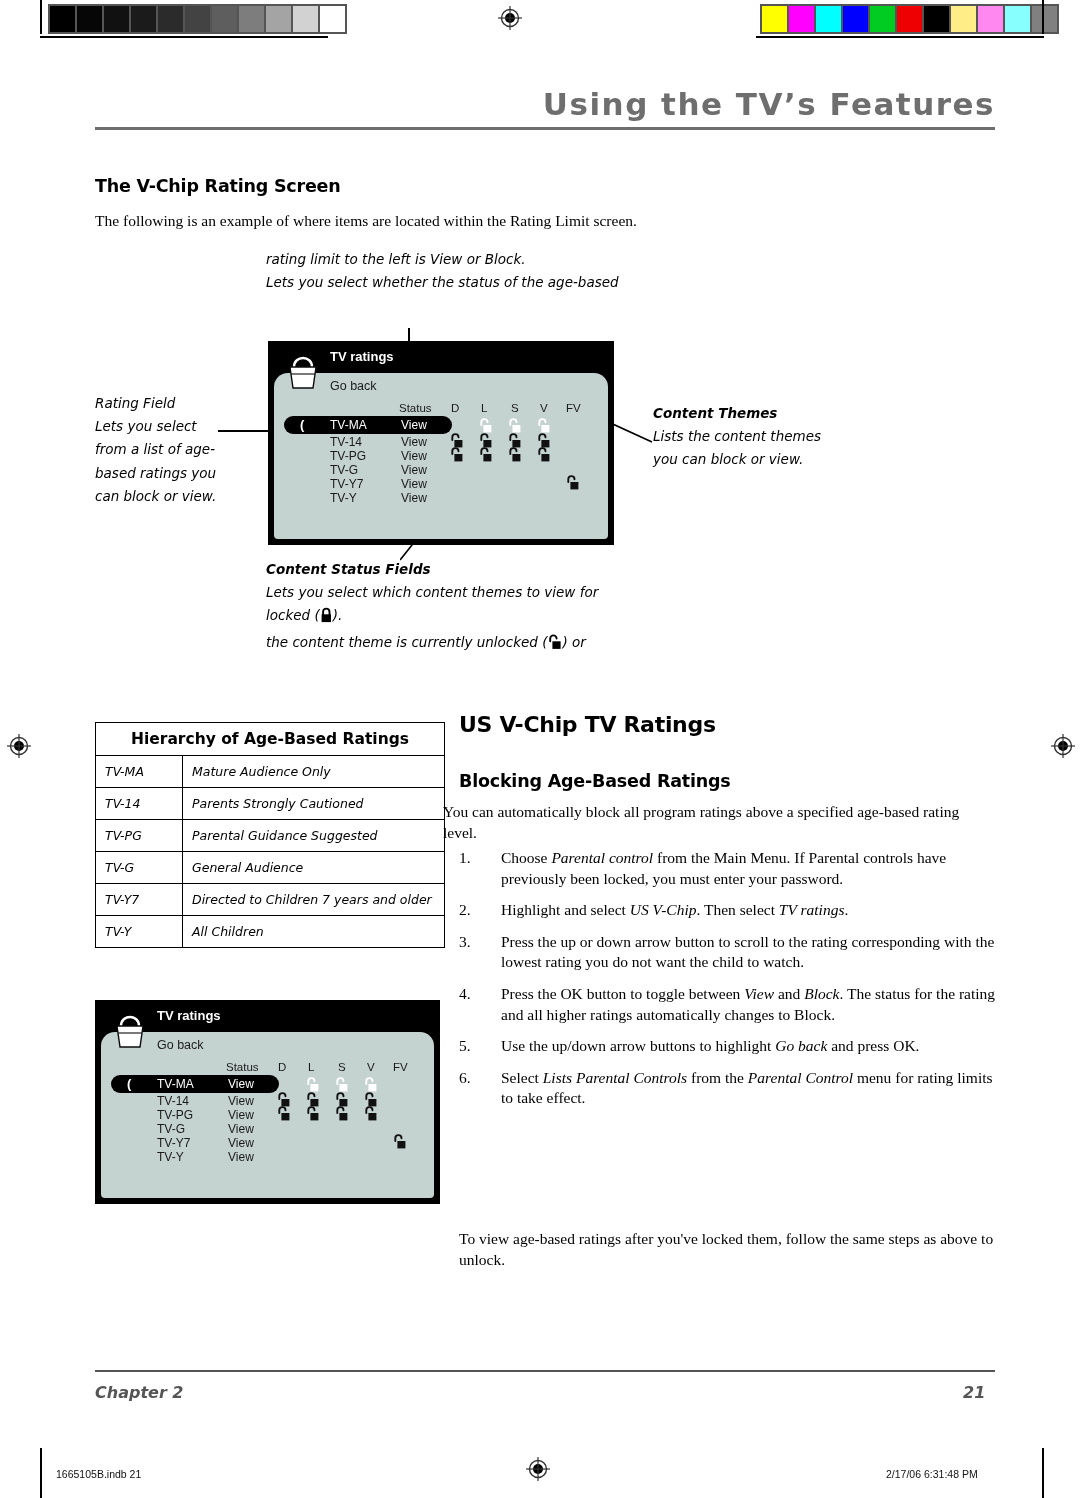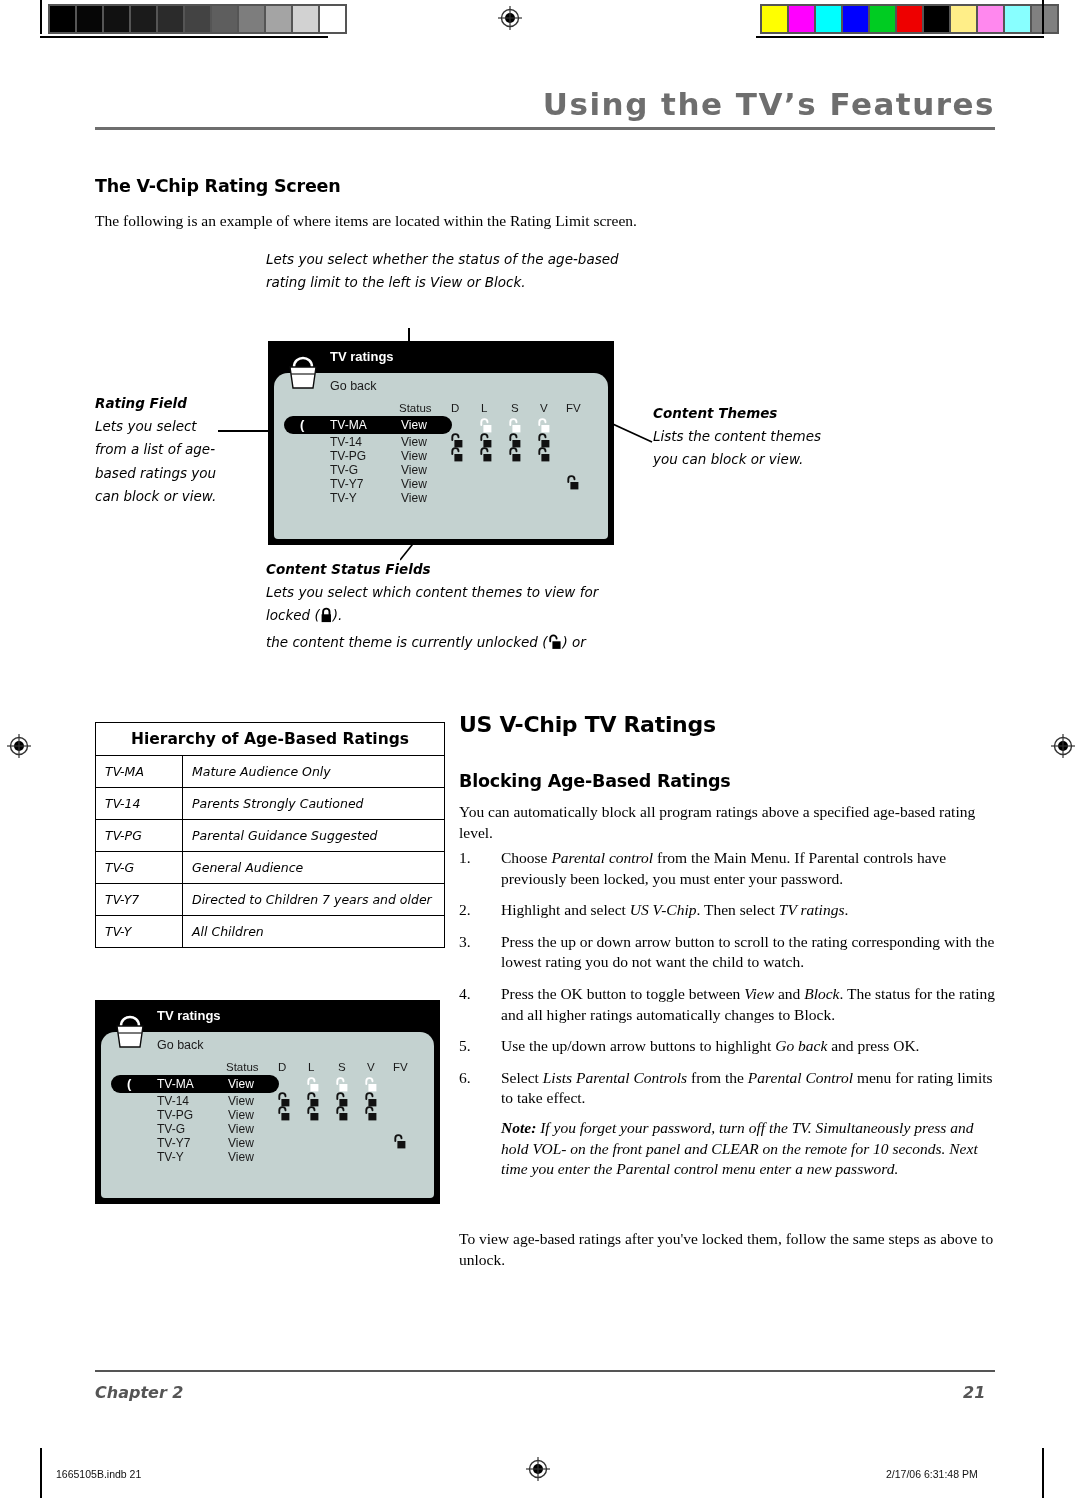--- a/index.html
+++ b/index.html
@@ -157,27 +157,27 @@
 
 <div id="page-header">
   <div class="title">Using the TV’s Features</div>
   <div class="rule"></div>
 </div>
 
 <div class="h2" style="position:absolute; left:95px; top:176px;text-align:right;">The V-Chip Rating Screen</div>
 <div class="body" style="position:absolute; left:95px; top:211px; width:680px;">The following is an example of where items are located within the Rating Limit screen.</div>
 
 <div style="position:absolute; left:266px; top:248px; width:400px;">
+  <div class="cap">rating limit to the left is View or Block.</div>
   <div class="cap">Lets you select whether the status of the age-based</div>
-  <div class="cap">rating limit to the left is View or Block.</div>
 </div>
 <div class="leader" style="left:408px; top:328px; width:1.6px; height:14px;"></div>
 
 <div style="position:absolute; left:95px; top:392px; width:175px;">
-  <div class="cap" style="font-weight:bold;">Rating Field</div>
+  <div class="cap" style="font-weight:normal;">Rating Field</div>
   <div class="cap">Lets you select</div>
   <div class="cap">from a list of age-</div>
   <div class="cap">based ratings you</div>
   <div class="cap">can block or view.</div>
 </div>
 <div class="leader" style="left:218px; top:430px; width:100px; height:1.6px;"></div>
 
 <div style="position:absolute; left:653px; top:402px; width:230px;">
   <div class="cap" style="font-weight:bold;">Content Themes</div>
   <div class="cap">Lists the content themes</div>
@@ -466,21 +466,21 @@
   <span class="lockicon" style="left:297px; top:133px;">
     <svg width="15" height="17" viewBox="0 0 15 17">
         <path d="M3.3 8 V5.2 A3.1 3.1 0 0 1 9.5 5.2" fill="none" stroke="#111" stroke-width="1.9" stroke-linecap="round"></path>
         <rect x="5.4" y="8" width="8" height="7.4" fill="#111"></rect>
       </svg>
   </span>
 </div>
 
 <div class="h1" style="position:absolute; left:459px; top:712px;">US V-Chip TV Ratings</div>
 <div class="h2" style="position:absolute; left:459px; top:771px;">Blocking Age-Based Ratings</div>
-<div class="body" style="position:absolute; left:459px; top:802px; width:540px;">You can automatically block all program ratings above a specified age-based rating level.</div>
+<div class="body" style="position:absolute; left:443px; top:802px; width:540px;">You can automatically block all program ratings above a specified age-based rating level.</div>
 
 <ol class="steps body" style="position:absolute; left:459px; top:848px; width:540px;">
   <li>
     <span class="num">1.</span>
     <span>Choose </span><i class="ital">Parental control</i><span> from the Main Menu. If Parental controls have previously been locked, you must enter your password.</span><i class="ital"></i><span></span>
   </li>
   <li>
     <span class="num">2.</span>
     <span>Highlight and select </span><i class="ital">US V-Chip</i><span>. Then select </span><i class="ital">TV ratings</i><span>.</span>
   </li>
@@ -492,23 +492,20 @@
     <span class="num">4.</span>
     <span>Press the OK button to toggle between </span><i class="ital">View</i><span> and </span><i class="ital">Block</i><span>. The status for the rating and all higher ratings automatically changes to Block.</span>
   </li>
   <li>
     <span class="num">5.</span>
     <span>Use the up/down arrow buttons to highlight </span><i class="ital">Go back</i><span> and press OK.</span><i class="ital"></i><span></span>
   </li>
   <li>
     <span class="num">6.</span>
     <span>Select </span><i class="ital">Lists Parental Controls</i><span> from the </span><i class="ital">Parental Control</i><span> menu for rating limits to take effect.</span>
-    <div class="note">
-      <b>Note:</b><span> If you forget your password, turn off the TV. Simultaneously press and hold VOL- on the front panel and CLEAR on the remote for 10 seconds. Next time you enter the Parental control menu enter a new password.</span>
-    </div>
   </li>
 </ol>
 
 <div class="body" style="position:absolute; left:459px; top:1229px; width:535px;">To view age-based ratings after you've locked them, follow the same steps as above to unlock.</div>
 
 <div id="footer-rule"></div>
 <div class="foot-txt" style="left:95px; top:1383px;">Chapter 2</div>
 <div class="foot-txt" style="left:963px; top:1383px;">21</div>
 <div class="print-meta" style="left:56px; top:1468px;">1665105B.indb   21</div>
 <div class="print-meta" style="left:886px; top:1468px;">2/17/06   6:31:48 PM</div>

